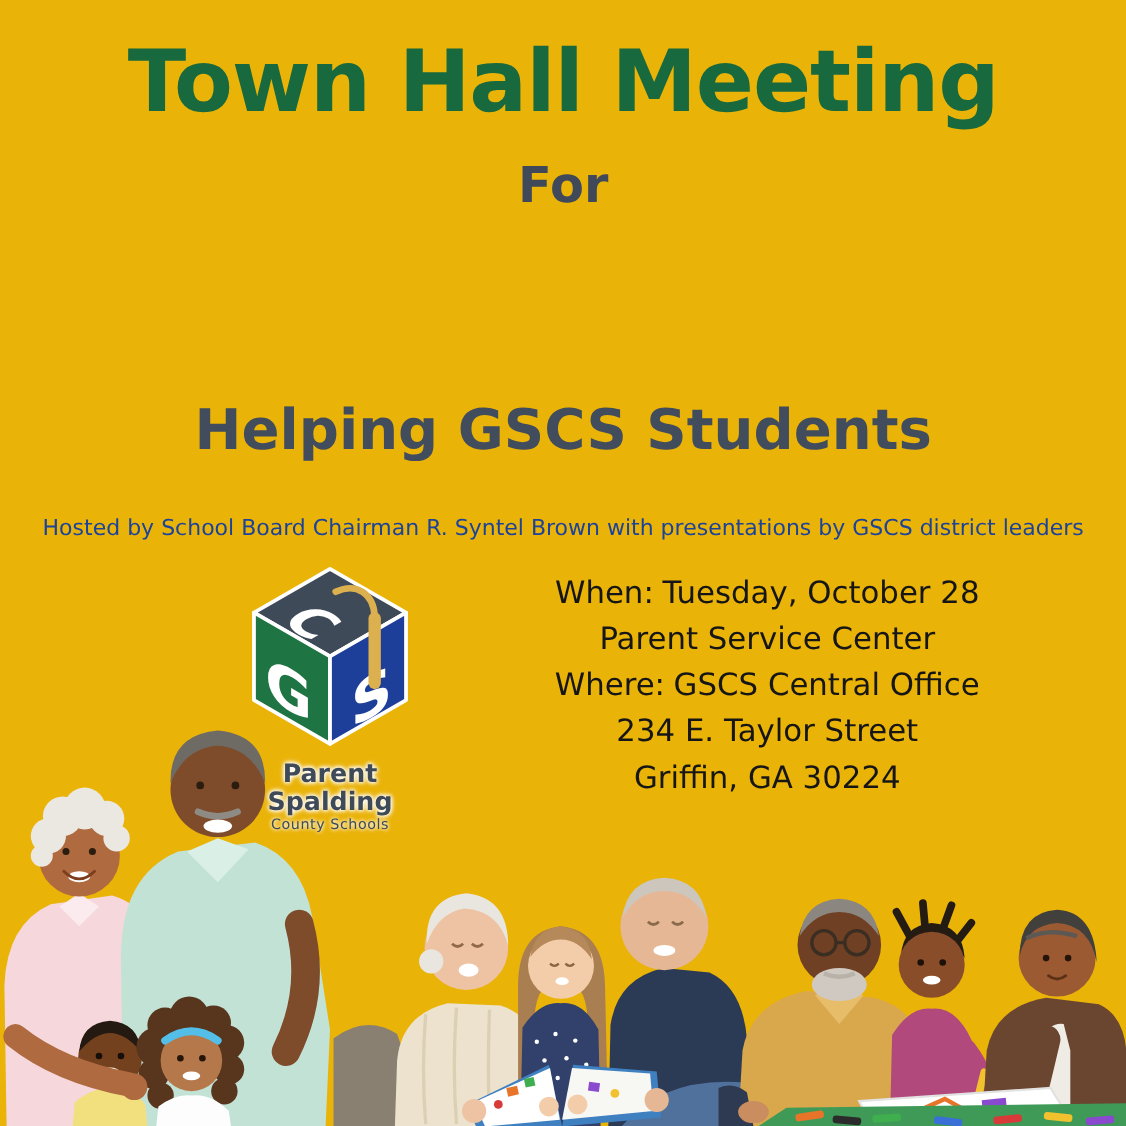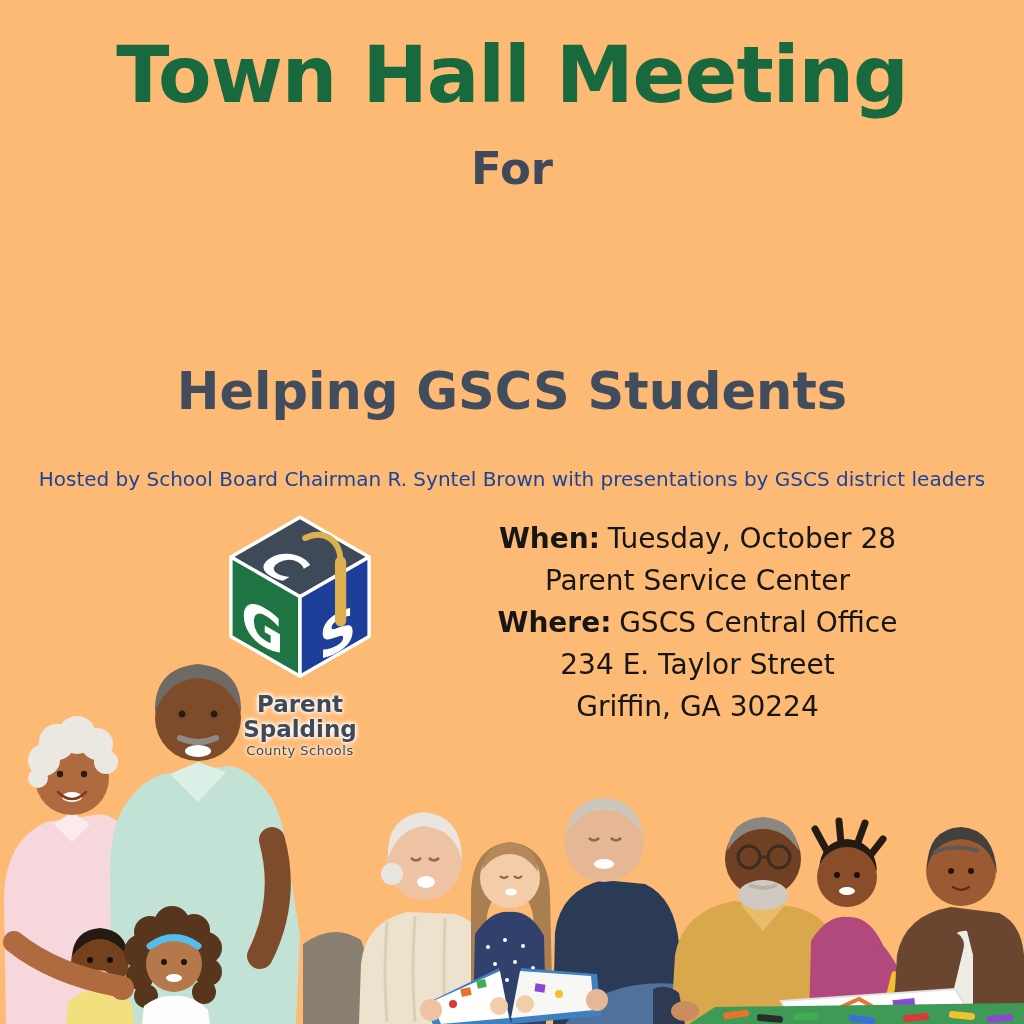--- a/index.html
+++ b/index.html
@@ -1,37 +1,37 @@
 <!DOCTYPE html>
 <html><head>
 <meta charset="utf-8">
 <style>
   * { margin:0; padding:0; box-sizing:border-box; }
   html,body { width:1024px; height:1024px; }
   body { background:#ffffff; font-family:"DejaVu Sans", sans-serif; position:relative; overflow:hidden; }
-  .flyer { position:absolute; inset:0; background:#fdba74; }
+  .flyer { position:absolute; inset:0; background:#eab308; }
 
   .headline { position:absolute; left:0; width:100%; text-align:center; font-weight:bold; }
   .title     { top:30px;  font-size:78px;  color:#19693e; letter-spacing:-1px; }
   .for-word  { top:142px; font-size:45px;  color:#3f4959; }
   .audience  { top:186px; font-size:114px; color:#14397f; letter-spacing:-3px; }
   .subtitle  { top:362px; font-size:51px;  color:#414c5d; }
   .hosted    { position:absolute; top:467px; left:0; width:100%; text-align:center;
                font-size:20px; color:#1c4399; font-weight:normal; }
 
   .logo { position:absolute; left:198px; top:512px; width:204px; text-align:center; z-index:3; }
   .logo svg.cube { width:192px; height:178px; display:block; margin:0 auto; }
   .logo-name { font-size:23px; font-weight:bold; color:#3e4a58; line-height:1.1; margin-top:2px;
                text-shadow:0 0 4px #fff, 0 0 4px #fff, 0 0 6px #fff; }
   .logo-sub  { font-size:13px; font-weight:normal; color:#3e4a58; letter-spacing:0.5px;
                text-shadow:0 0 4px #fff, 0 0 4px #fff; }
 
   .details { position:absolute; left:420px; top:518px; width:555px; text-align:center;
              font-size:28px; line-height:42px; color:#161616; z-index:2; }
-  .dl-label { font-weight:bold; }
+  .dl-label { font-weight:normal; }
   .dl-label:not(:empty) { margin-right:0.28em; }
 
   .photo { position:absolute; z-index:1; }
   .photo svg { width:100%; height:100%; display:block; }
   #photo1 { left:0;     top:634px; width:332px; height:390px; }
   #photo2 { left:303px; top:772px; width:378px; height:252px; }
   #photo3 { left:653px; top:793px; width:371px; height:231px; }
 </style>
 </head>
 <body>

